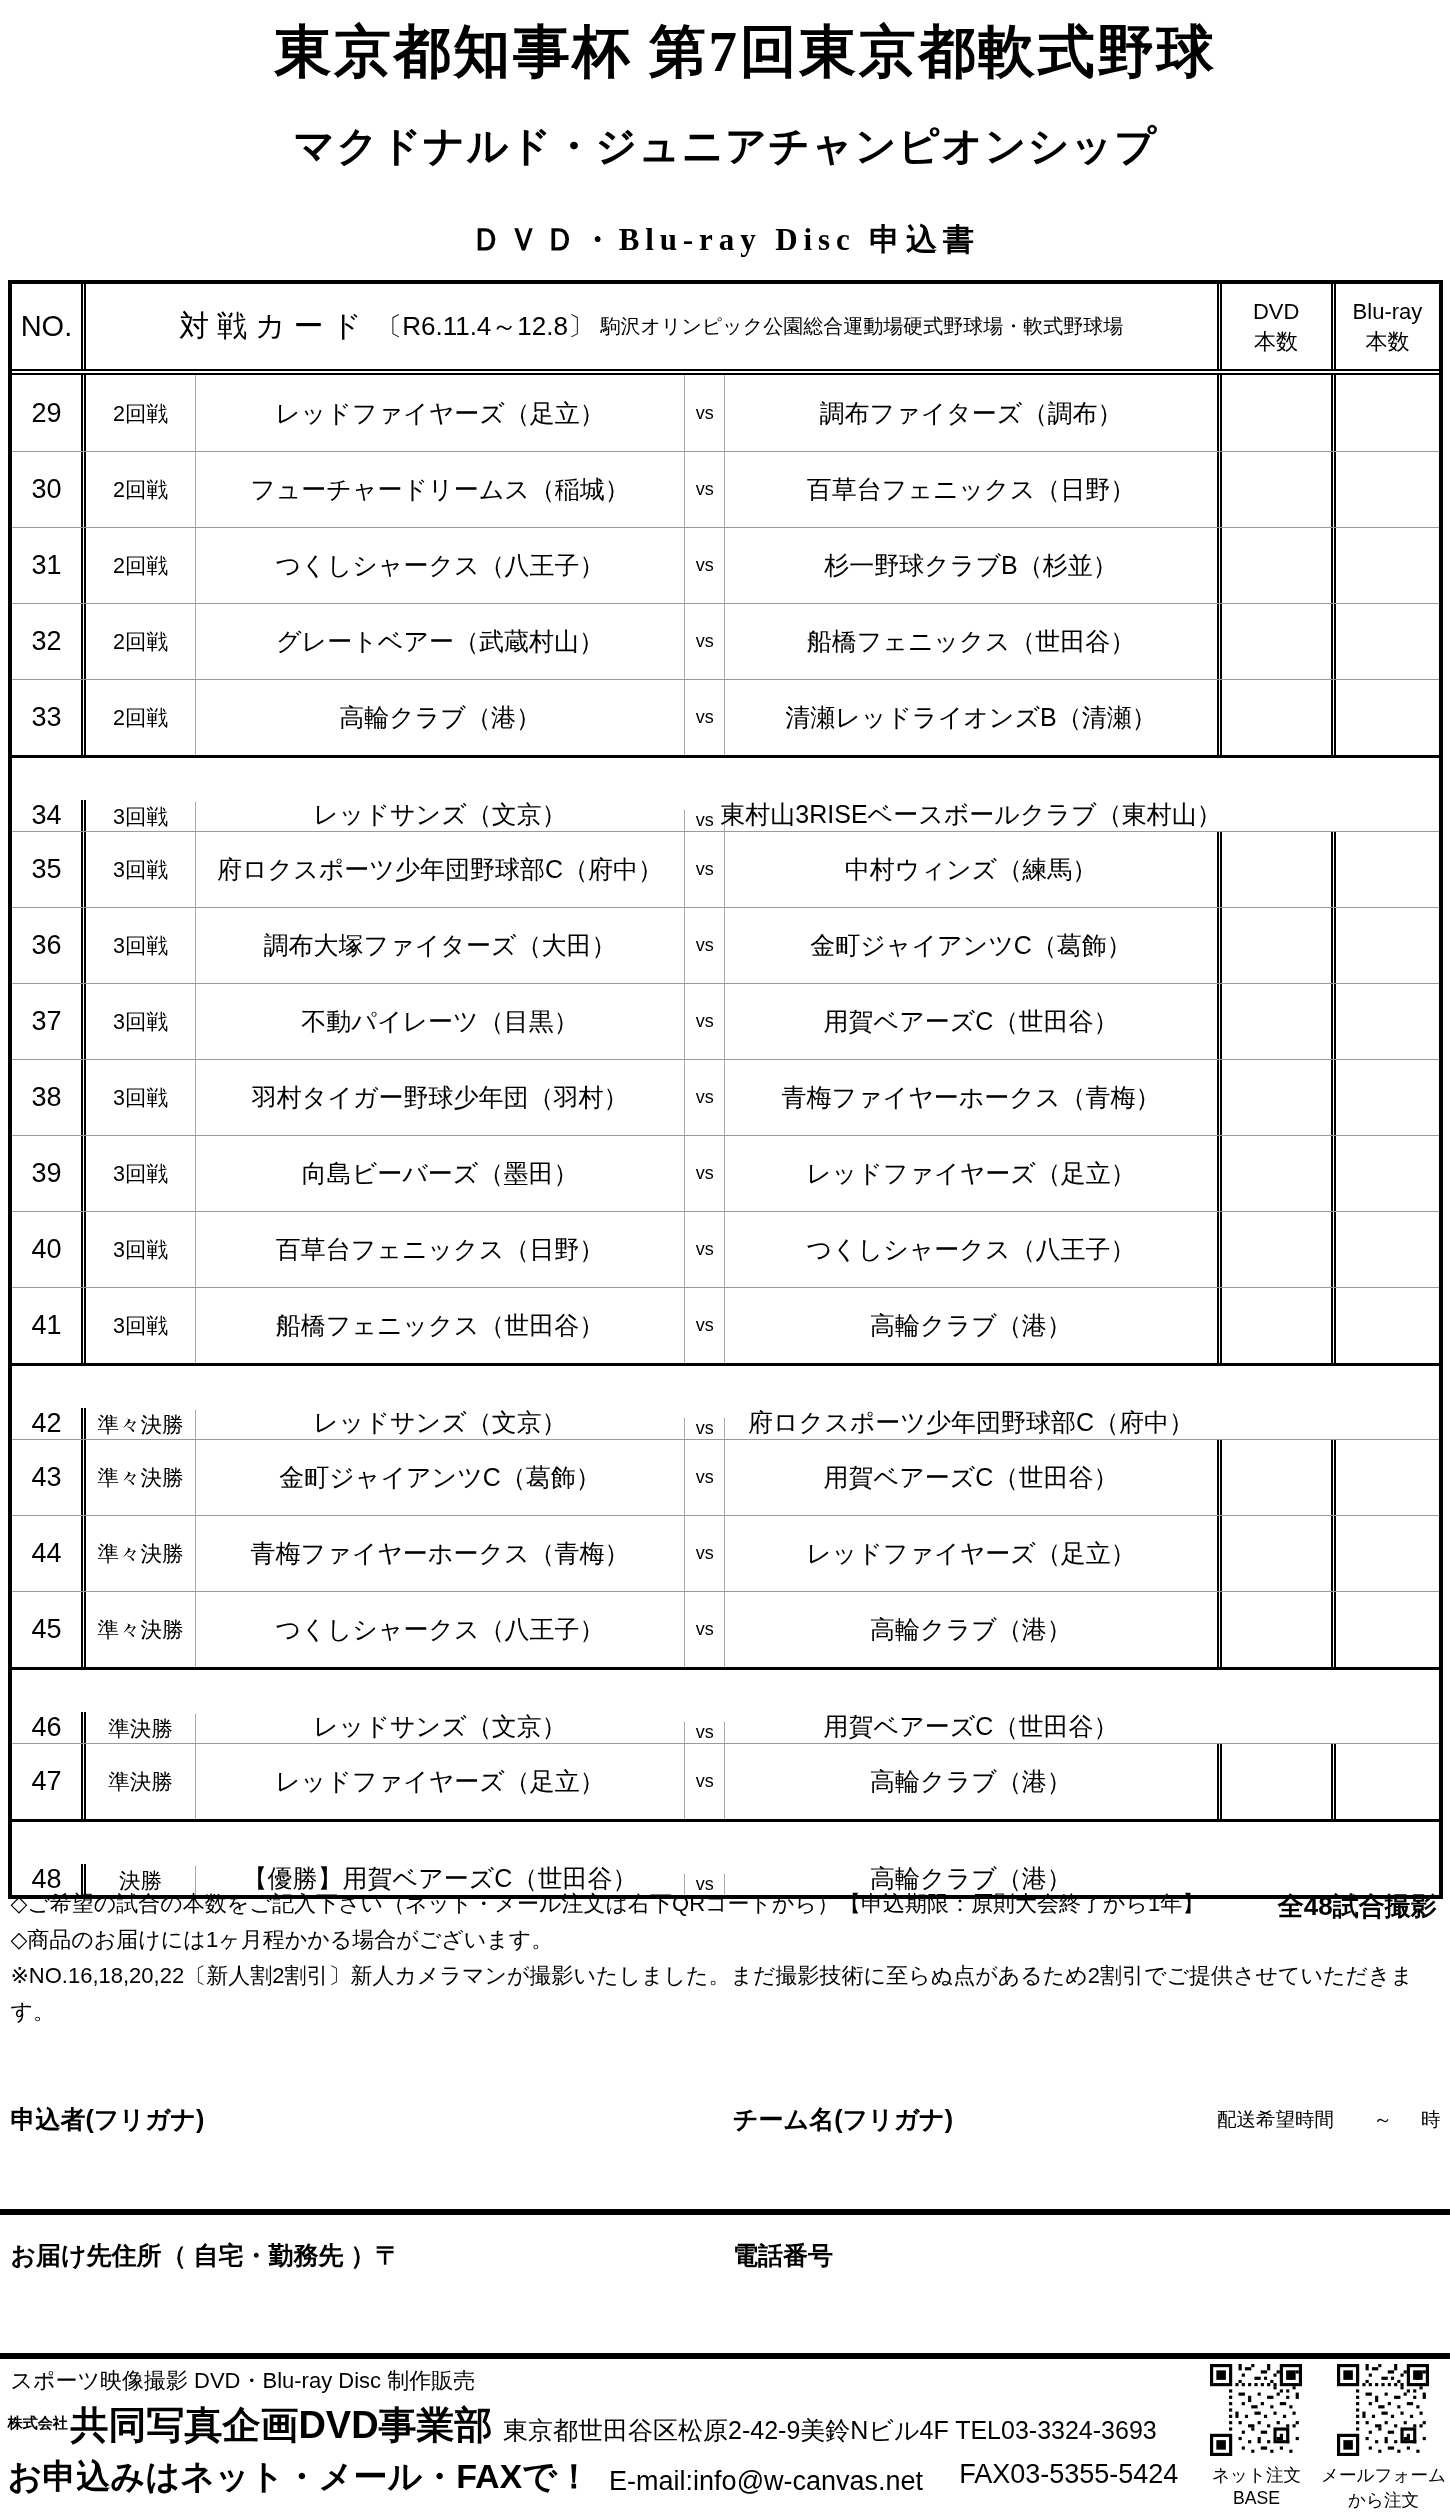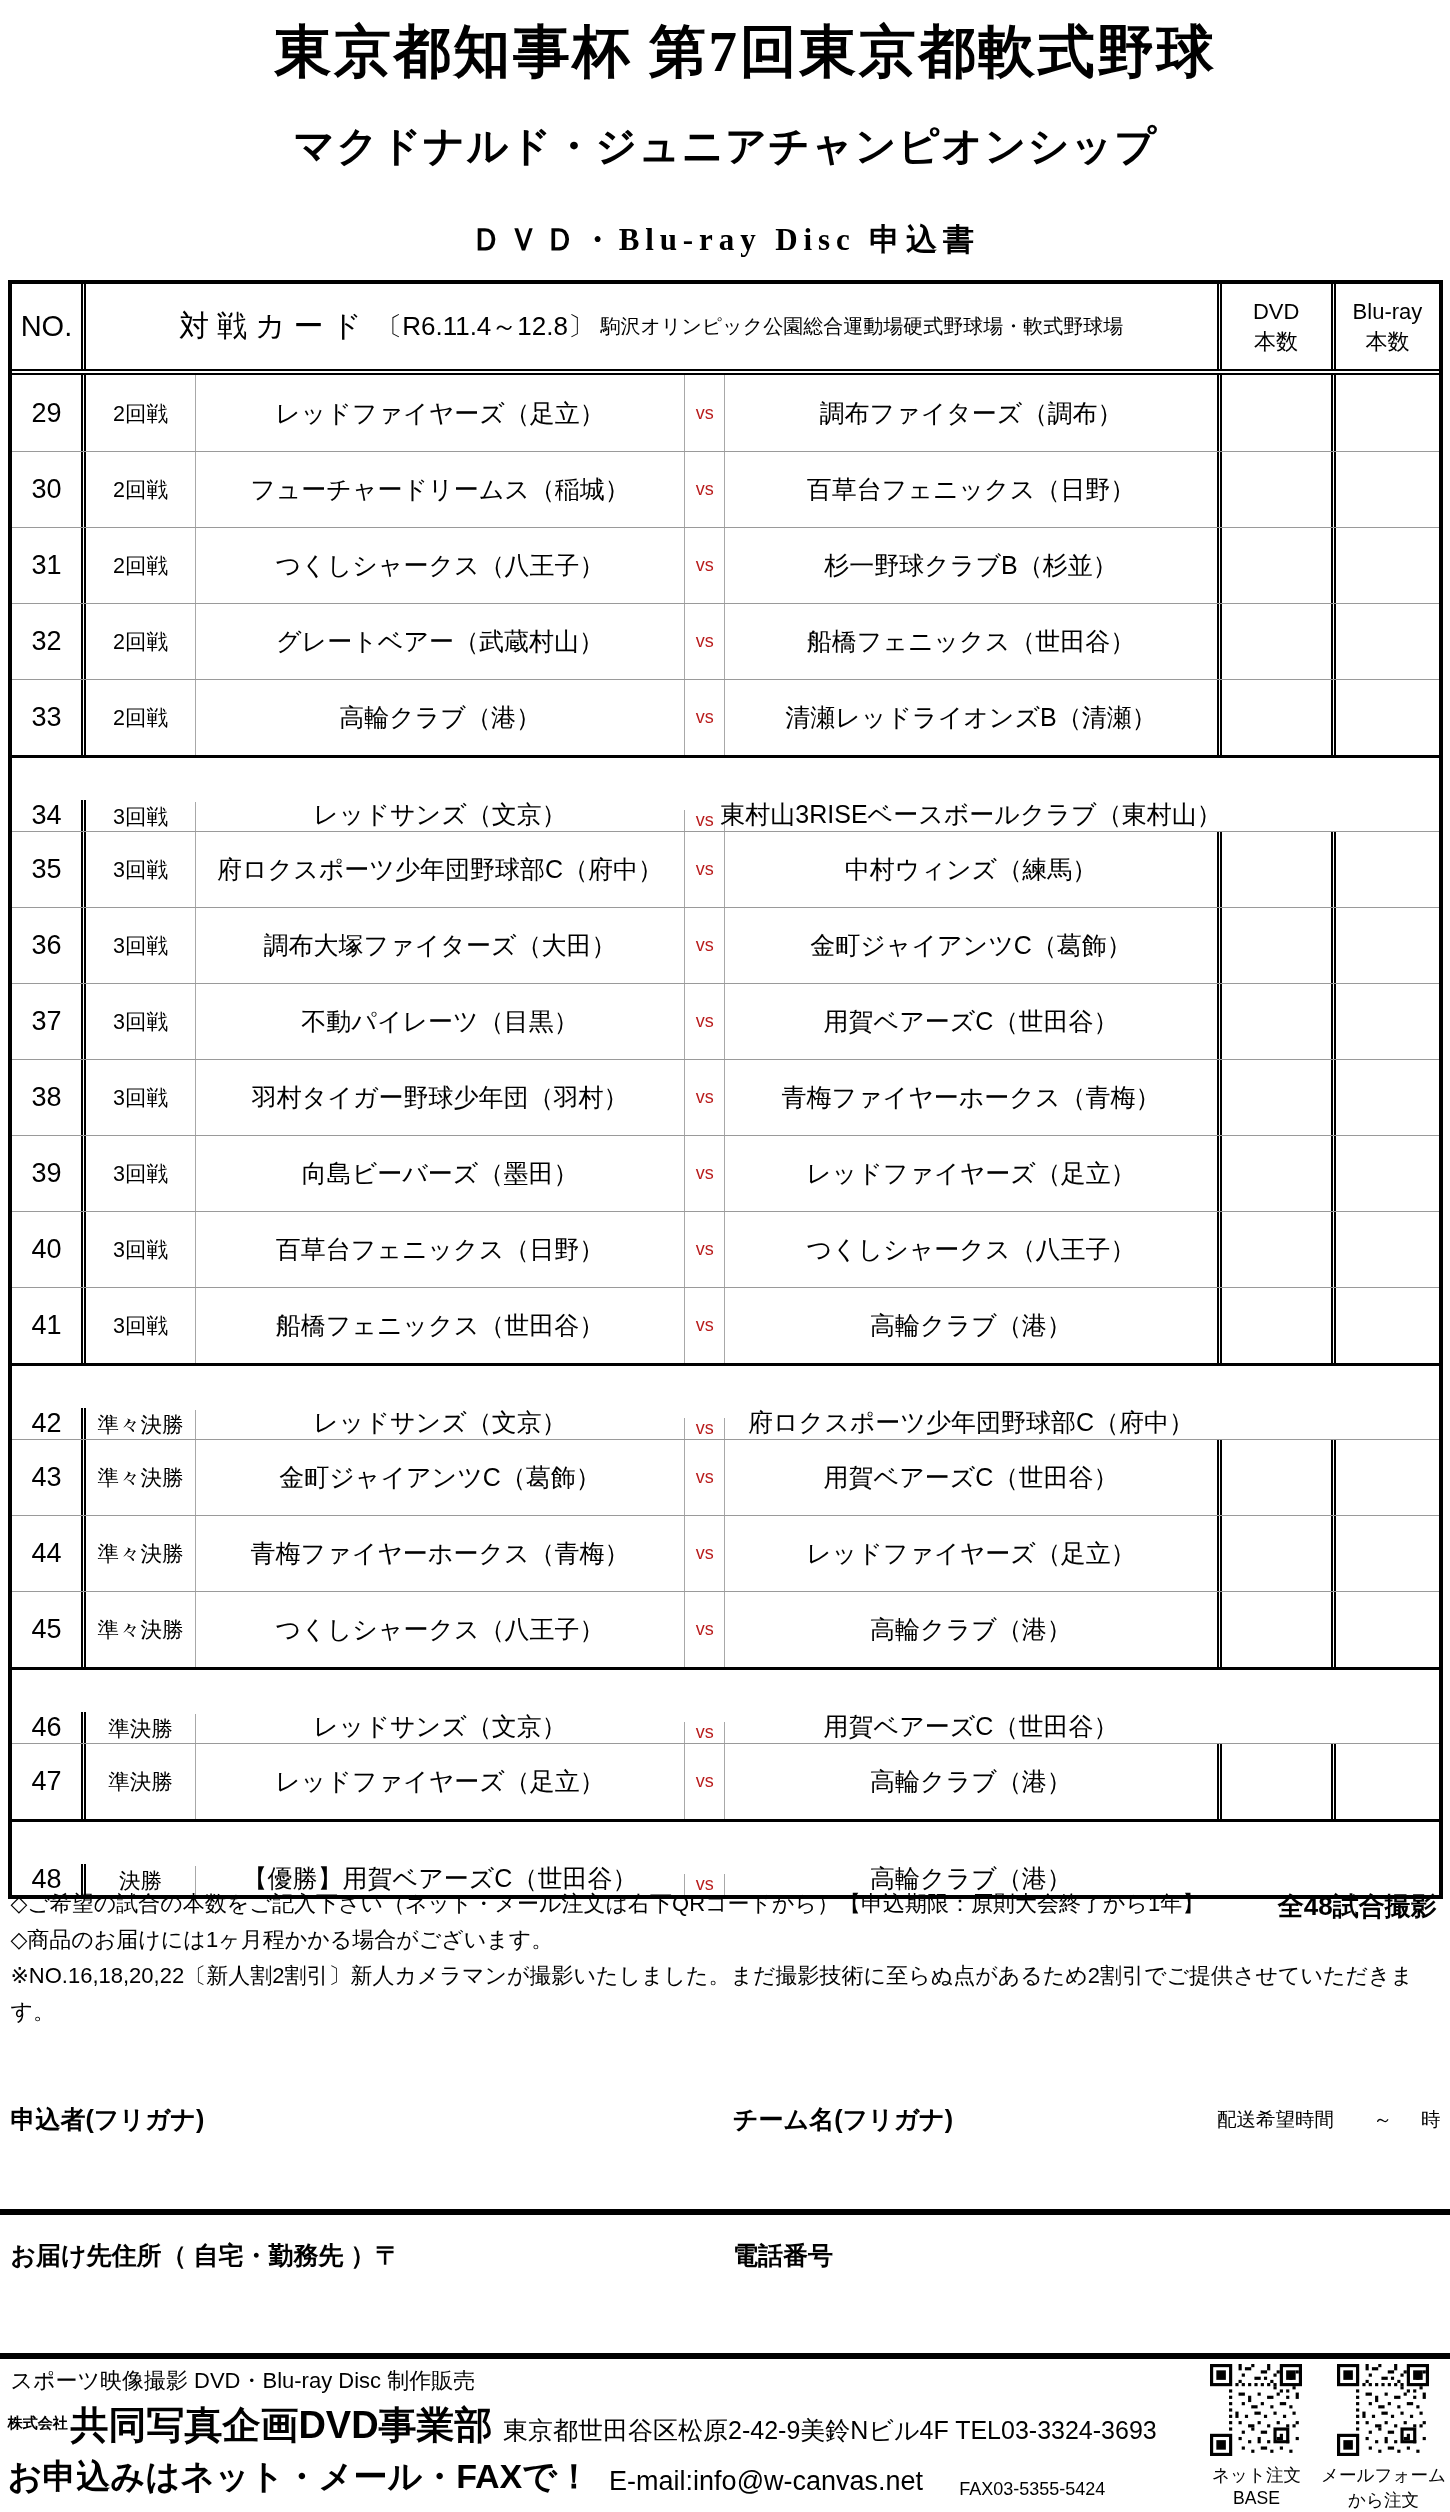--- a/index.html
+++ b/index.html
@@ -19,21 +19,21 @@
   
   .match-table { position:absolute; top:280px; left:7.8px; right:7.8px; border:4.6px solid #000; background:#fff; }
   .thead { display:flex; height:91px; border-bottom:6.5px double #000; }
   .trow  { display:flex; height:76px; }
   .trow + .trow { border-top:1.3px solid #9a9a9a; }
   .trow.section-start { border-top:3.3px solid #000;align-items:flex-end; }
   .cell { display:flex; align-items:center; justify-content:center; white-space:nowrap; overflow:visible; }
   .c-no     { width:5.2%;  border-right:5.2px double #000; font-size:27px; }
   .c-round  { width:7.7%;  border-right:1.3px solid #a8a8a8; font-size:21.5px; }
   .c-team1  { width:34.2%; font-size:25px; }
-  .c-vs     { width:2.9%;  border-left:1.3px solid #a8a8a8; border-right:1.3px solid #a8a8a8; font-size:18px; color:#b91c1c; }
+  .c-vs     { width:2.9%;  border-left:1.3px solid #a8a8a8; border-right:1.3px solid #a8a8a8; font-size:18px; color:#000000; }
   .c-team2  { width:34.4%; font-size:25px; }
   .c-dvd    { width:8.0%;  border-left:5.2px double #000; }
   .c-bluray { width:7.6%;  border-left:5.2px double #000; }
   .h-no { font-size:29px; }
   .h-group { width:79.2%; display:flex; align-items:center; justify-content:center; gap:6.5px; }
   .h-mc { font-size:30px; letter-spacing:7.8px; font-weight:500; }
   .h-period { font-size:26px; }
   .h-venue { font-size:20px; }
   .hcell { flex-direction:column; font-size:22px; line-height:1.35; }
 
@@ -49,21 +49,21 @@
 
   
   .ft-line1 { position:absolute; left:10.4px; top:2366px; font-size:22px; }
   .company { position:absolute; left:7.8px; top:2400px; display:flex; align-items:flex-end; }
   .c-prefix { display:flex; flex-direction:row; font-size:15px; font-weight:600; line-height:1.08; margin-bottom:20px; }
   .c-name { font-size:38px; font-weight:600; margin-left:2.6px; white-space:nowrap; }
   .c-addr { font-size:25px; margin-left:10.4px; margin-bottom:3.9px; white-space:nowrap; }
   .apply-row { position:absolute; left:7.8px; top:2454px; display:flex; align-items:flex-end; }
   .a-main { font-size:34px; font-weight:800; white-space:nowrap; }
   .a-mail { font-size:27px; margin-left:18px; margin-bottom:2.6px; white-space:nowrap; }
-  .a-fax  { font-size:18px; margin-left:36px; margin-bottom:0; white-space:nowrap;text-align:right; }
+  .a-fax  { font-size:27px; margin-left:36px; margin-bottom:10px; white-space:nowrap;text-align:right; }
   .qr-svg { position:absolute; width:92px; height:92px; }
   .qr-label { position:absolute; width:143px; text-align:center; font-size:17.6px; white-space:nowrap; }
   .hidden-defs { position:absolute; width:0; height:0; }
 </style>
 </head>
 <body>
 
 <div class="page">
 
   <div class="t1">東京都知事杯 第7回東京都軟式野球</div>

